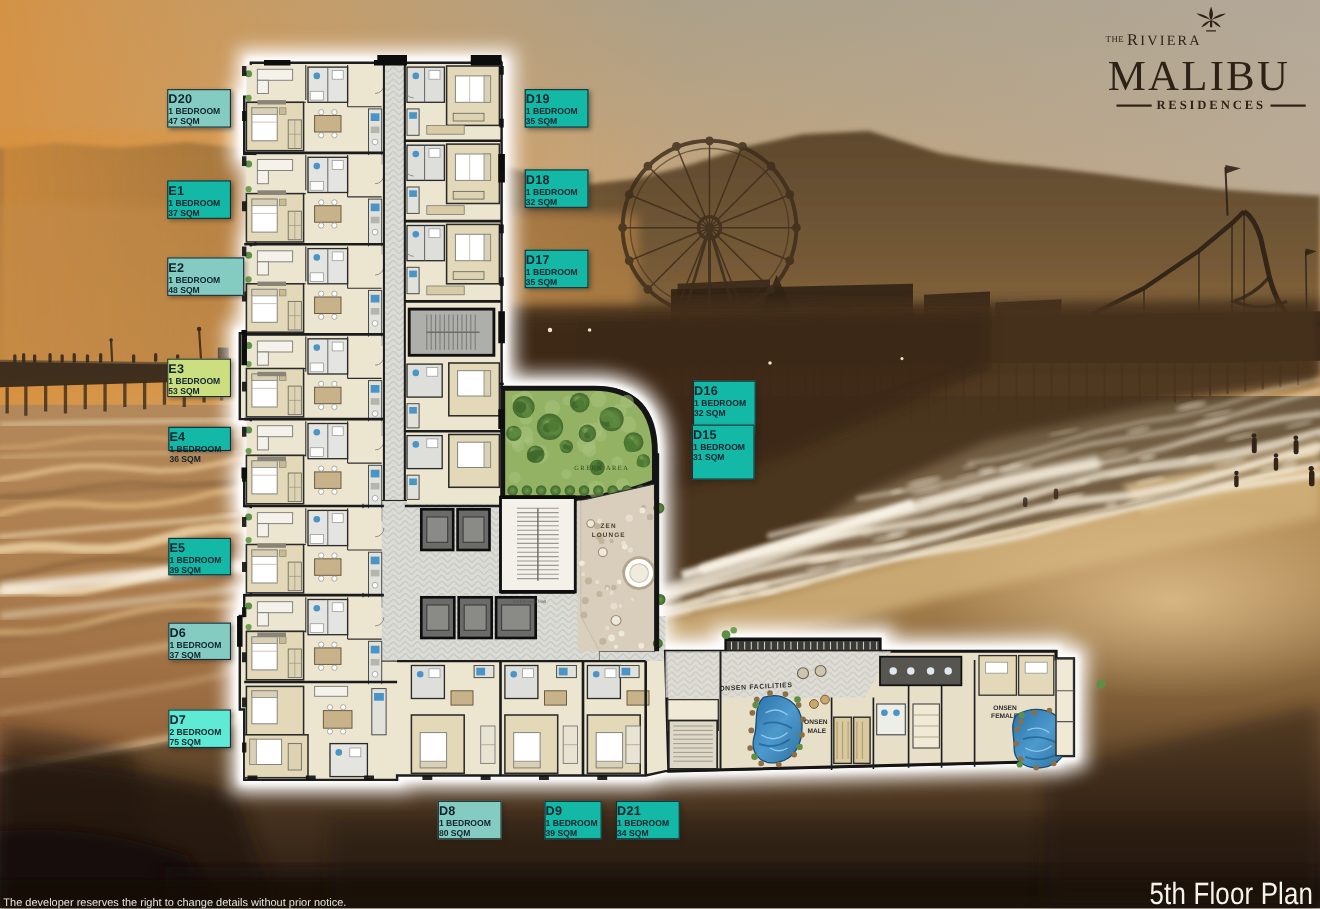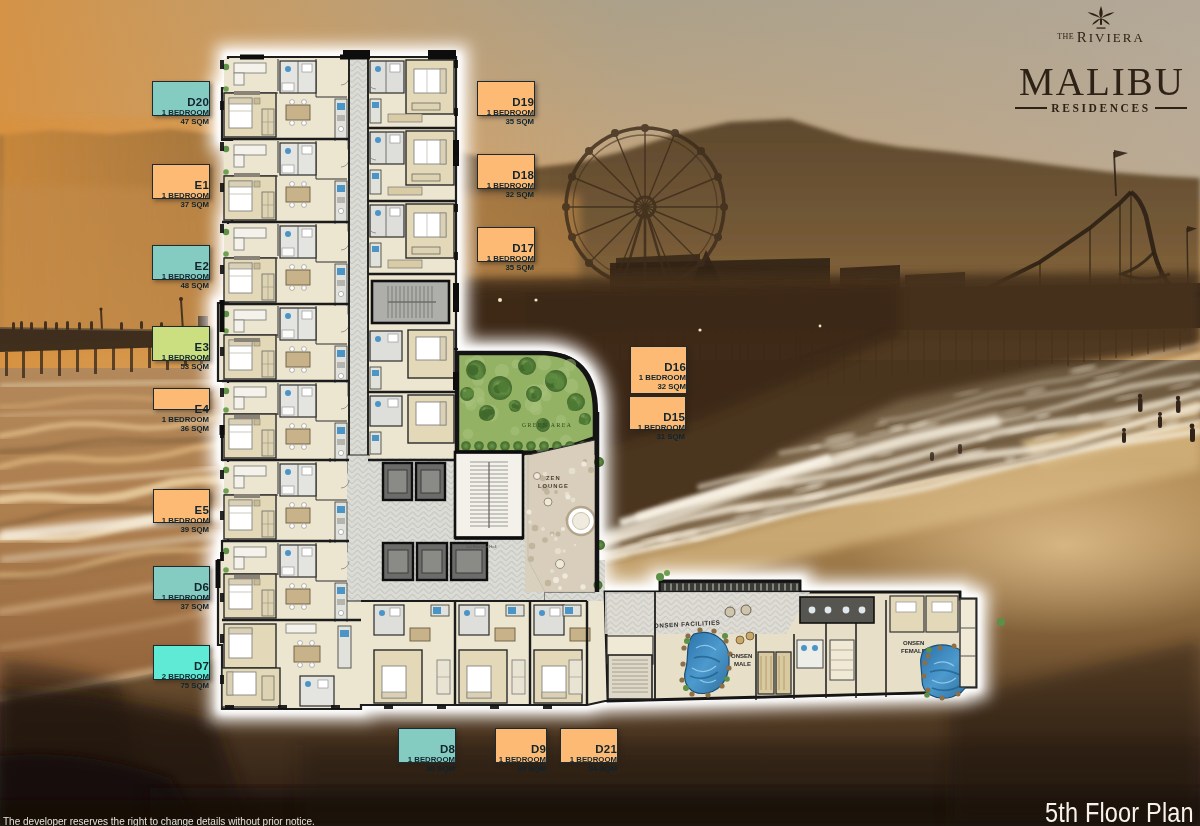--- a/index.html
+++ b/index.html
@@ -1,21 +1,21 @@
 <!DOCTYPE html>
 <html><head>
 <meta charset="utf-8">
 <style>
 html,body{margin:0;padding:0}
 #c{position:relative;width:1200px;height:826px;overflow:hidden;font-family:"Liberation Sans",sans-serif;background:#b0a18c}
-.lbl{position:absolute;border:1px solid #1e2a30;text-align:right;font-weight:bold;color:#10242e;box-shadow:2px 2px 4px rgba(40,30,20,.45);line-height:1.12;box-sizing:border-box;padding-top:14px}
+.lbl{position:absolute;border:1px solid #1e2a30;text-align:left;font-weight:bold;color:#10242e;box-shadow:2px 2px 4px rgba(40,30,20,.45);line-height:1.12;box-sizing:border-box;padding-top:3px}
 .lbl .u{font-size:11.5px;display:block;letter-spacing:.2px}
 .lbl .s{font-size:7.8px;display:block}
 .teal{background:#84ccc1}
-.pale{background:#fdba74}
+.pale{background:#14b8a6}
 .lime{background:#cbdf81}
 .yel{background:#5eead4}
 </style>
 </head>
 <body>
 <div id="c">
 <svg width="1200" height="826" viewBox="0 0 1200 826" xmlns="http://www.w3.org/2000/svg">
 <defs>
 <linearGradient id="sky" x1="0" y1="0" x2="0" y2="1">
  <stop offset="0" stop-color="#aba089"></stop>
@@ -1148,21 +1148,21 @@
       <span class="s">1 BEDROOM</span>
       <span class="s">47 SQM</span>
     </div>
 
 <div class="lbl pale" style="left:152px;top:164px;width:58px;height:35px">
       <span class="u">E1</span>
       <span class="s">1 BEDROOM</span>
       <span class="s">37 SQM</span>
     </div>
 
-<div class="lbl teal" style="left:152px;top:245px;width:58px;height:35px">
+<div class="lbl teal" style="left:152px;top:234px;width:70px;height:35px">
       <span class="u">E2</span>
       <span class="s">1 BEDROOM</span>
       <span class="s">48 SQM</span>
     </div>
 
 <div class="lbl lime" style="left:152px;top:326px;width:58px;height:35px">
       <span class="u">E3</span>
       <span class="s">1 BEDROOM</span>
       <span class="s">53 SQM</span>
     </div>
@@ -1208,21 +1208,21 @@
       <span class="s">1 BEDROOM</span>
       <span class="s">35 SQM</span>
     </div>
 
 <div class="lbl pale" style="left:630px;top:346px;width:57px;height:48px">
       <span class="u">D16</span>
       <span class="s">1 BEDROOM</span>
       <span class="s">32 SQM</span>
     </div>
 
-<div class="lbl pale" style="left:629px;top:396px;width:57px;height:34px">
+<div class="lbl pale" style="left:629px;top:386px;width:57px;height:50px">
       <span class="u">D15</span>
       <span class="s">1 BEDROOM</span>
       <span class="s">31 SQM</span>
     </div>
 
 <div class="lbl teal" style="left:398px;top:728px;width:58px;height:35px">
       <span class="u">D8</span>
       <span class="s">1 BEDROOM</span>
       <span class="s">80 SQM</span>
     </div>
@@ -1232,34 +1232,34 @@
       <span class="s">1 BEDROOM</span>
       <span class="s">39 SQM</span>
     </div>
 
 <div class="lbl pale" style="left:560px;top:728px;width:58px;height:35px">
       <span class="u">D21</span>
       <span class="s">1 BEDROOM</span>
       <span class="s">34 SQM</span>
     </div>
 
-<div style="position:absolute;left:1005px;top:6px;width:192px;text-align:center;color:#2e2216;font-family:'Liberation Serif',serif">
+<div style="position:absolute;left:1005px;top:6px;width:192px;text-align:left;color:#2e2216;font-family:'Liberation Serif',serif">
  <svg width="38" height="23" viewBox="0 0 34 22" preserveAspectRatio="none" style="display:block;margin:0 auto">
   <g fill="#2e2216">
    <path d="M17,0 C18.5,5 19.5,7.5 17,12 C14.5,7.5 15.5,5 17,0 Z"></path>
    <path d="M17,12 C12,9 10,10 5,6 C10.5,6.5 14,8.5 17,12 Z"></path>
    <path d="M17,12 C22,9 24,10 29,6 C23.5,6.5 20,8.5 17,12 Z"></path>
    <path d="M17,12 C14,14.5 13,16.5 9,18 C10.5,15 13.5,12.5 17,12 Z"></path>
    <path d="M17,12 C20,14.5 21,16.5 25,18 C23.5,15 20.5,12.5 17,12 Z"></path>
    <rect x="16.1" y="12" width="1.8" height="6"></rect>
    <path d="M13,20.5 h8 v1.2 h-8 Z"></path>
   </g>
  </svg>
  <div style="font-size:15px;letter-spacing:2px;line-height:1;margin-top:1px;white-space:nowrap"><span style="font-size:8px;letter-spacing:0.5px;vertical-align:3px">THE </span>R<span style="font-size:13px">IVIERA</span></div>
- <div style="font-size:39px;letter-spacing:2px;margin-top:17px;margin-left:2px;line-height:1;white-space:nowrap">MALIBU</div>
+ <div style="font-size:39px;letter-spacing:2px;margin-top:5px;margin-left:2px;line-height:1;white-space:nowrap">MALIBU</div>
  <div style="display:flex;align-items:center;margin-top:1px;padding:0 10px">
         <span style="flex:1;height:1.6px;background:#2e2216"></span>
         <span style="font-size:11.5px;letter-spacing:2.6px;padding:0 4px;font-weight:bold">RESIDENCES</span>
         <span style="flex:1;height:1.6px;background:#2e2216"></span>
       </div>
 </div>
 
 <div style="position:absolute;left:1045px;top:797px;white-space:nowrap;font-size:28px;letter-spacing:0.2px;transform:scaleX(0.84);transform-origin:0 0;color:#f6f3ec;font-family:'Liberation Sans',sans-serif;font-weight:400">5th Floor Plan</div>
 
 <div style="position:absolute;left:3px;top:816px;font-size:10px;color:#e8e4dc;font-family:'Liberation Sans',sans-serif">The developer reserves the right to change details without prior notice.</div>

